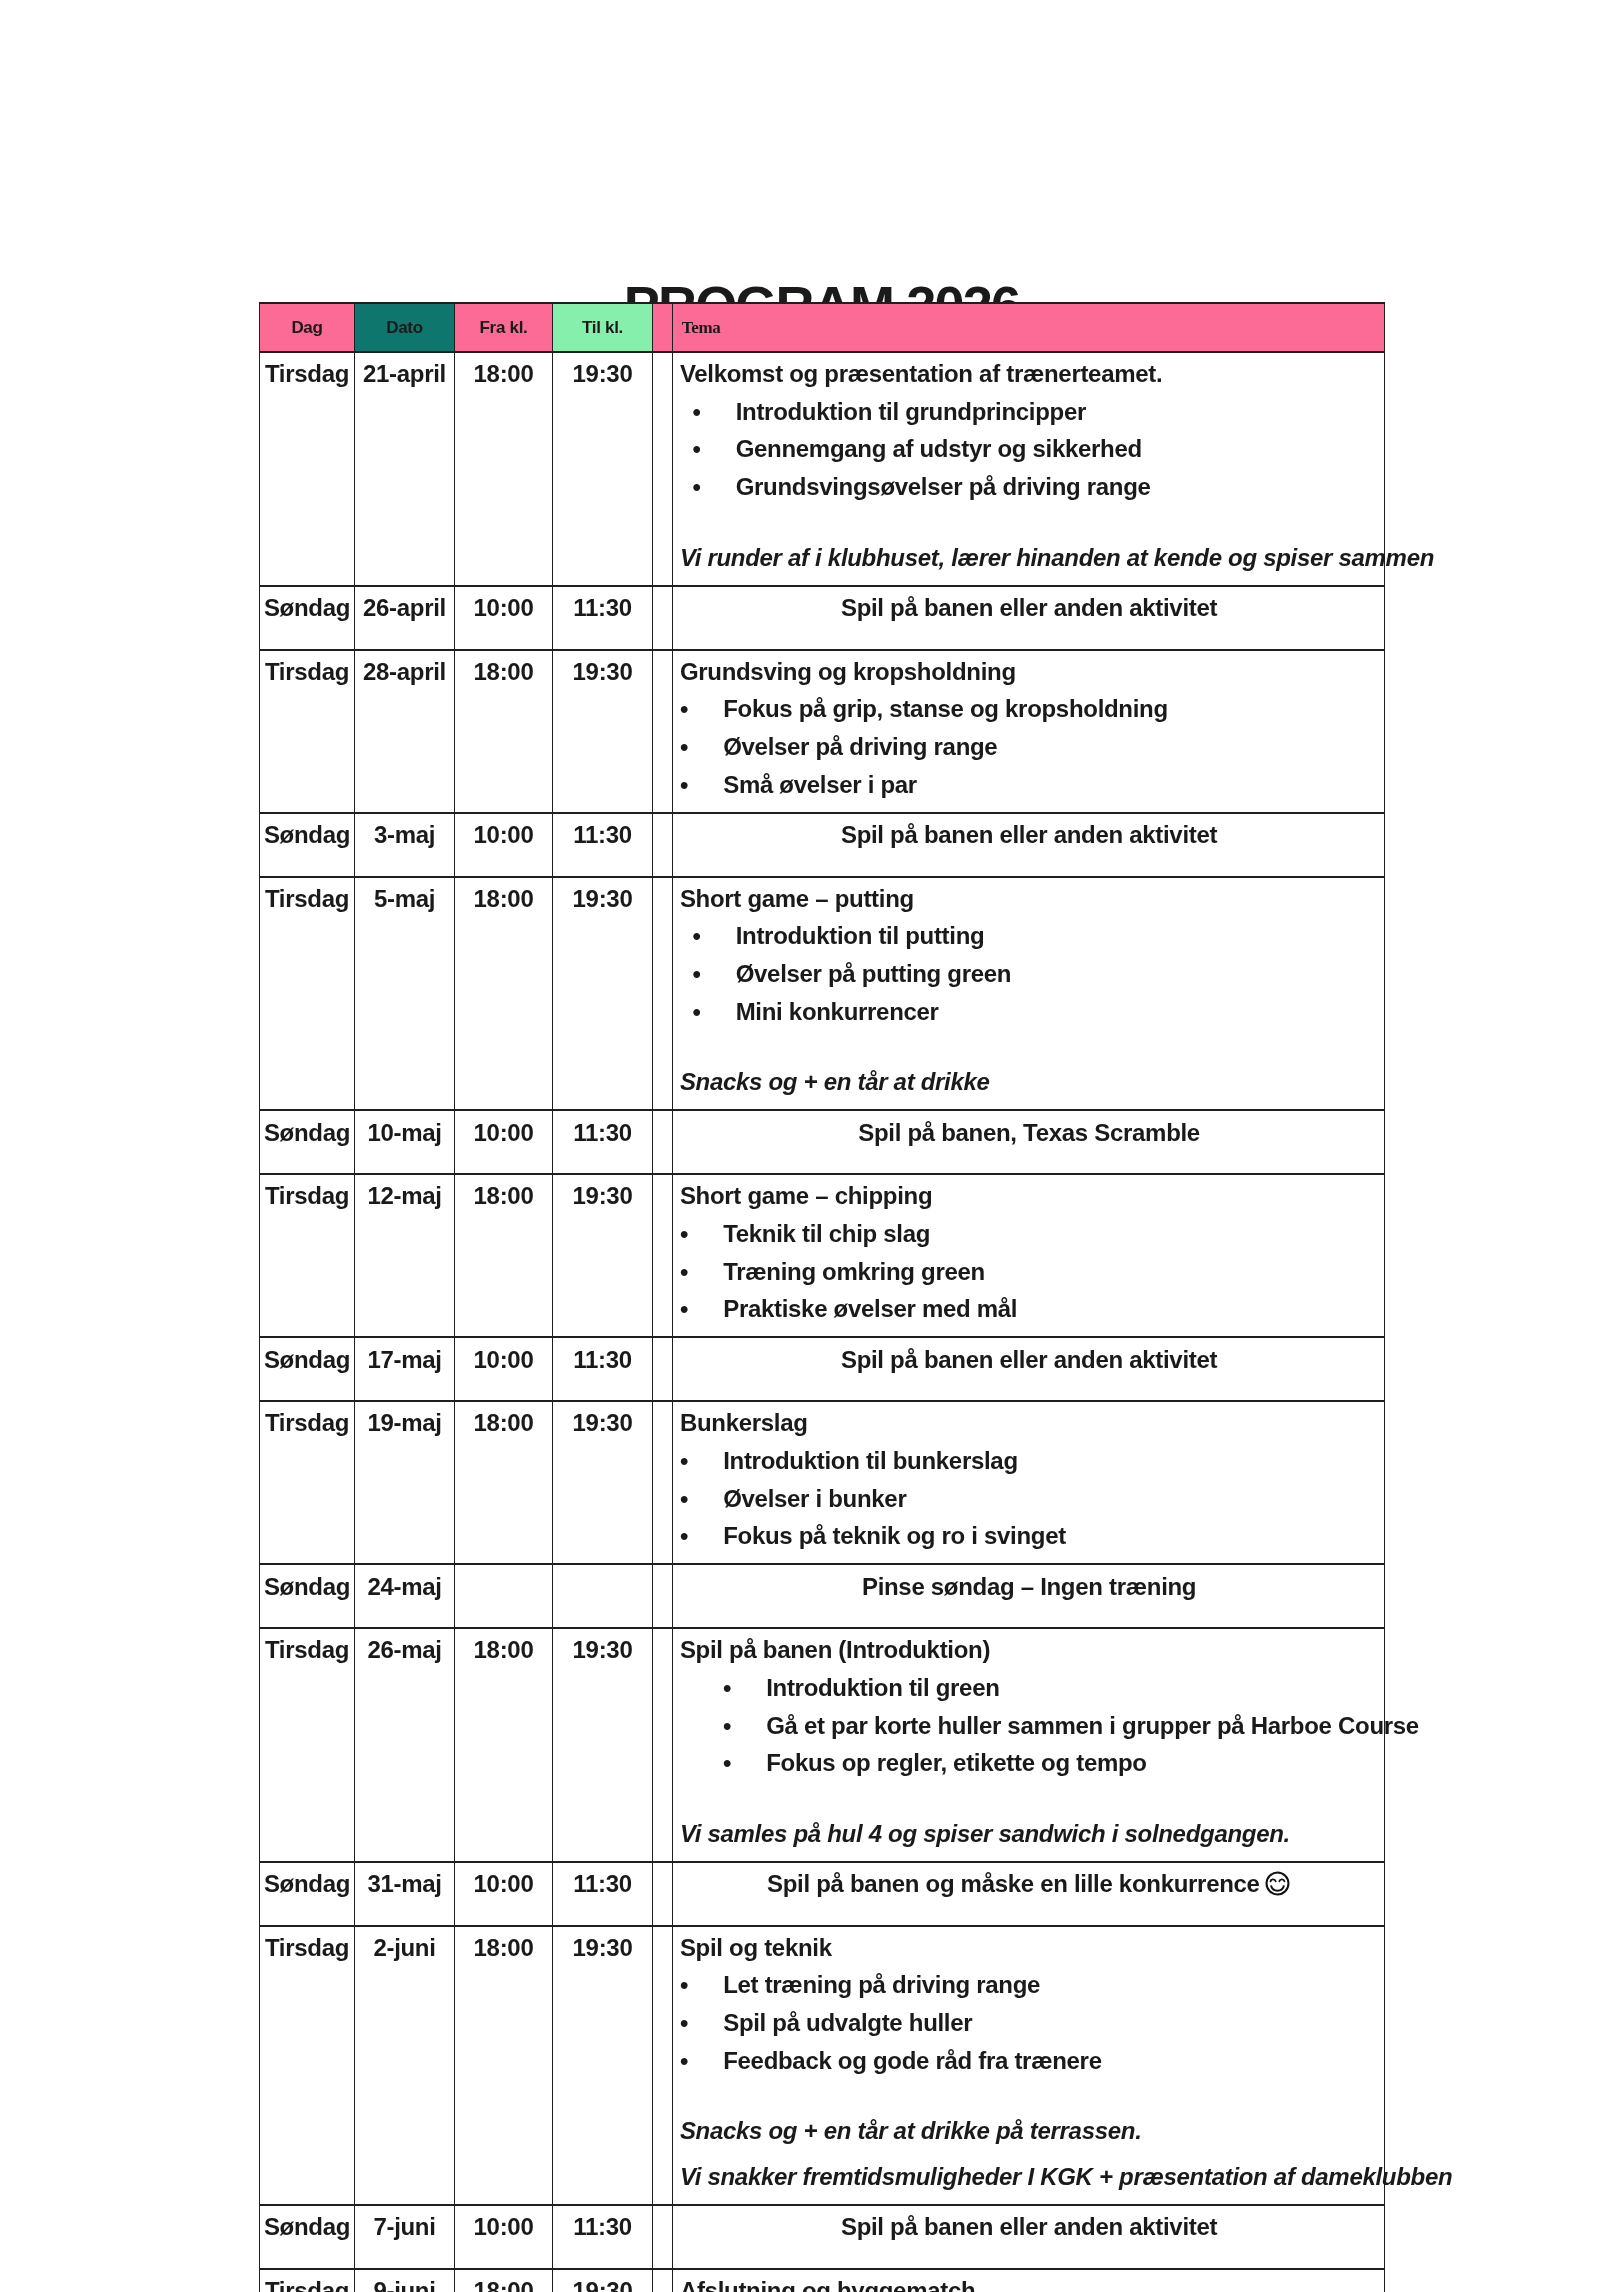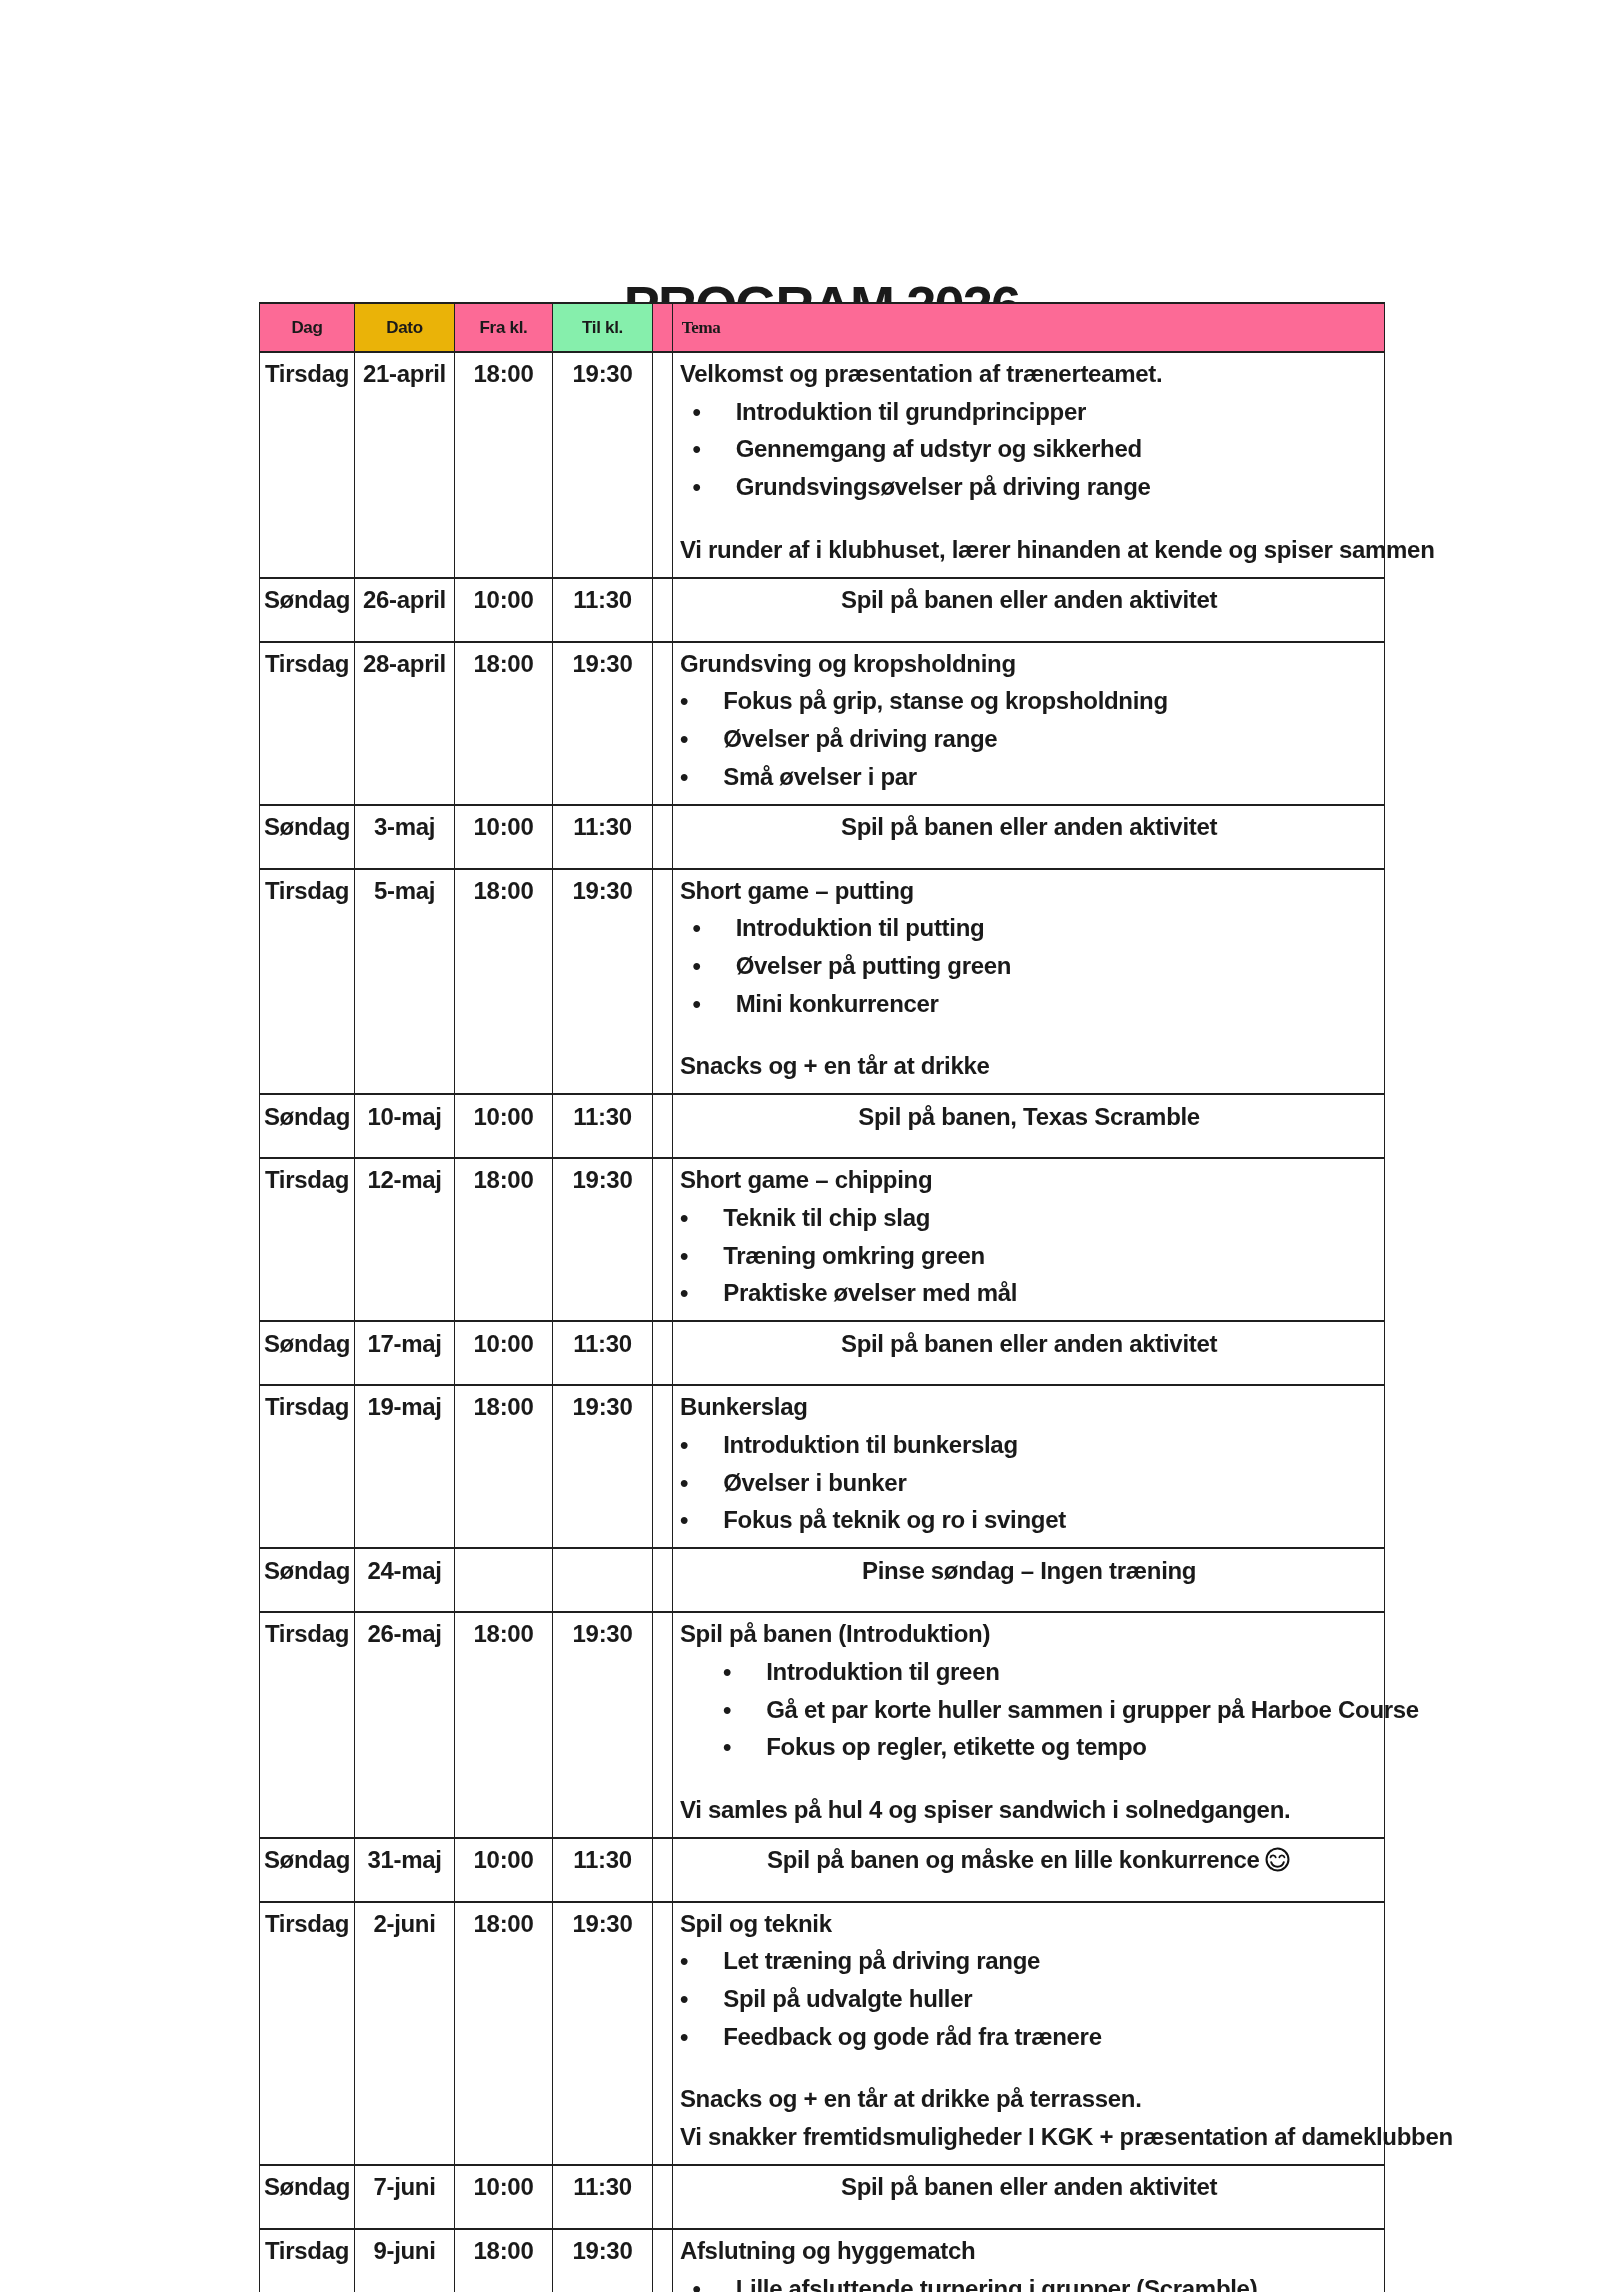--- a/index.html
+++ b/index.html
@@ -57,41 +57,41 @@
   tr.simple-row td { height: 43px; text-align: center; }
   td.tema { padding: 6.3px 5.4px 12.5px 7.2px; }
 
   .line { line-height: 29.6px; white-space: nowrap; }
   .line.bullet { display: flex; margin-top: 8px; }
   .line.bullet .dot { flex: none; width: 14.3px; margin-right: 29px; text-align: left; }
   .line.bullet.ind-a { padding-left: 12.5px; }
   .line.bullet.ind-b { padding-left: 0px; }
   .line.bullet.ind-c { padding-left: 43px; }
   .line.blank { height: 25px; }
-  .line.note { margin-top: 8px; }
+  .line.note { margin-top: 16px; font-style: italic; }
   .smiley { margin-left: 4.5px; vertical-align: -5.4px; }
 </style>
 </head>
 <body>
 
 <h1 class="page-title">PROGRAM 2026</h1>
 
 <table class="program">
   <colgroup>
     <col class="c-dag">
       <col class="c-dato">
       <col class="c-fra">
       <col class="c-til">
       <col class="c-sp">
       <col class="c-tema">
   </colgroup>
   <thead>
     <tr>
       <th class="h-dag" style="background: rgb(252, 106, 150);">Dag</th>
-      <th class="h-dato" style="background: #eab308;">Dato</th>
+      <th class="h-dato" style="background: #0f766e;">Dato</th>
       <th class="h-fra" style="background: rgb(252, 106, 150);">Fra kl.</th>
       <th class="h-til" style="background: #86efac;">Til kl.</th>
       <th class="h-sp" style="background: rgb(252, 106, 150);"></th>
       <th class="h-tema" style="background: rgb(252, 106, 150);">Tema</th>
     </tr>
   </thead>
   <tbody>
       <tr class="content-row">
         <td class="c0">Tirsdag</td>
         <td class="c1">21-april</td>

